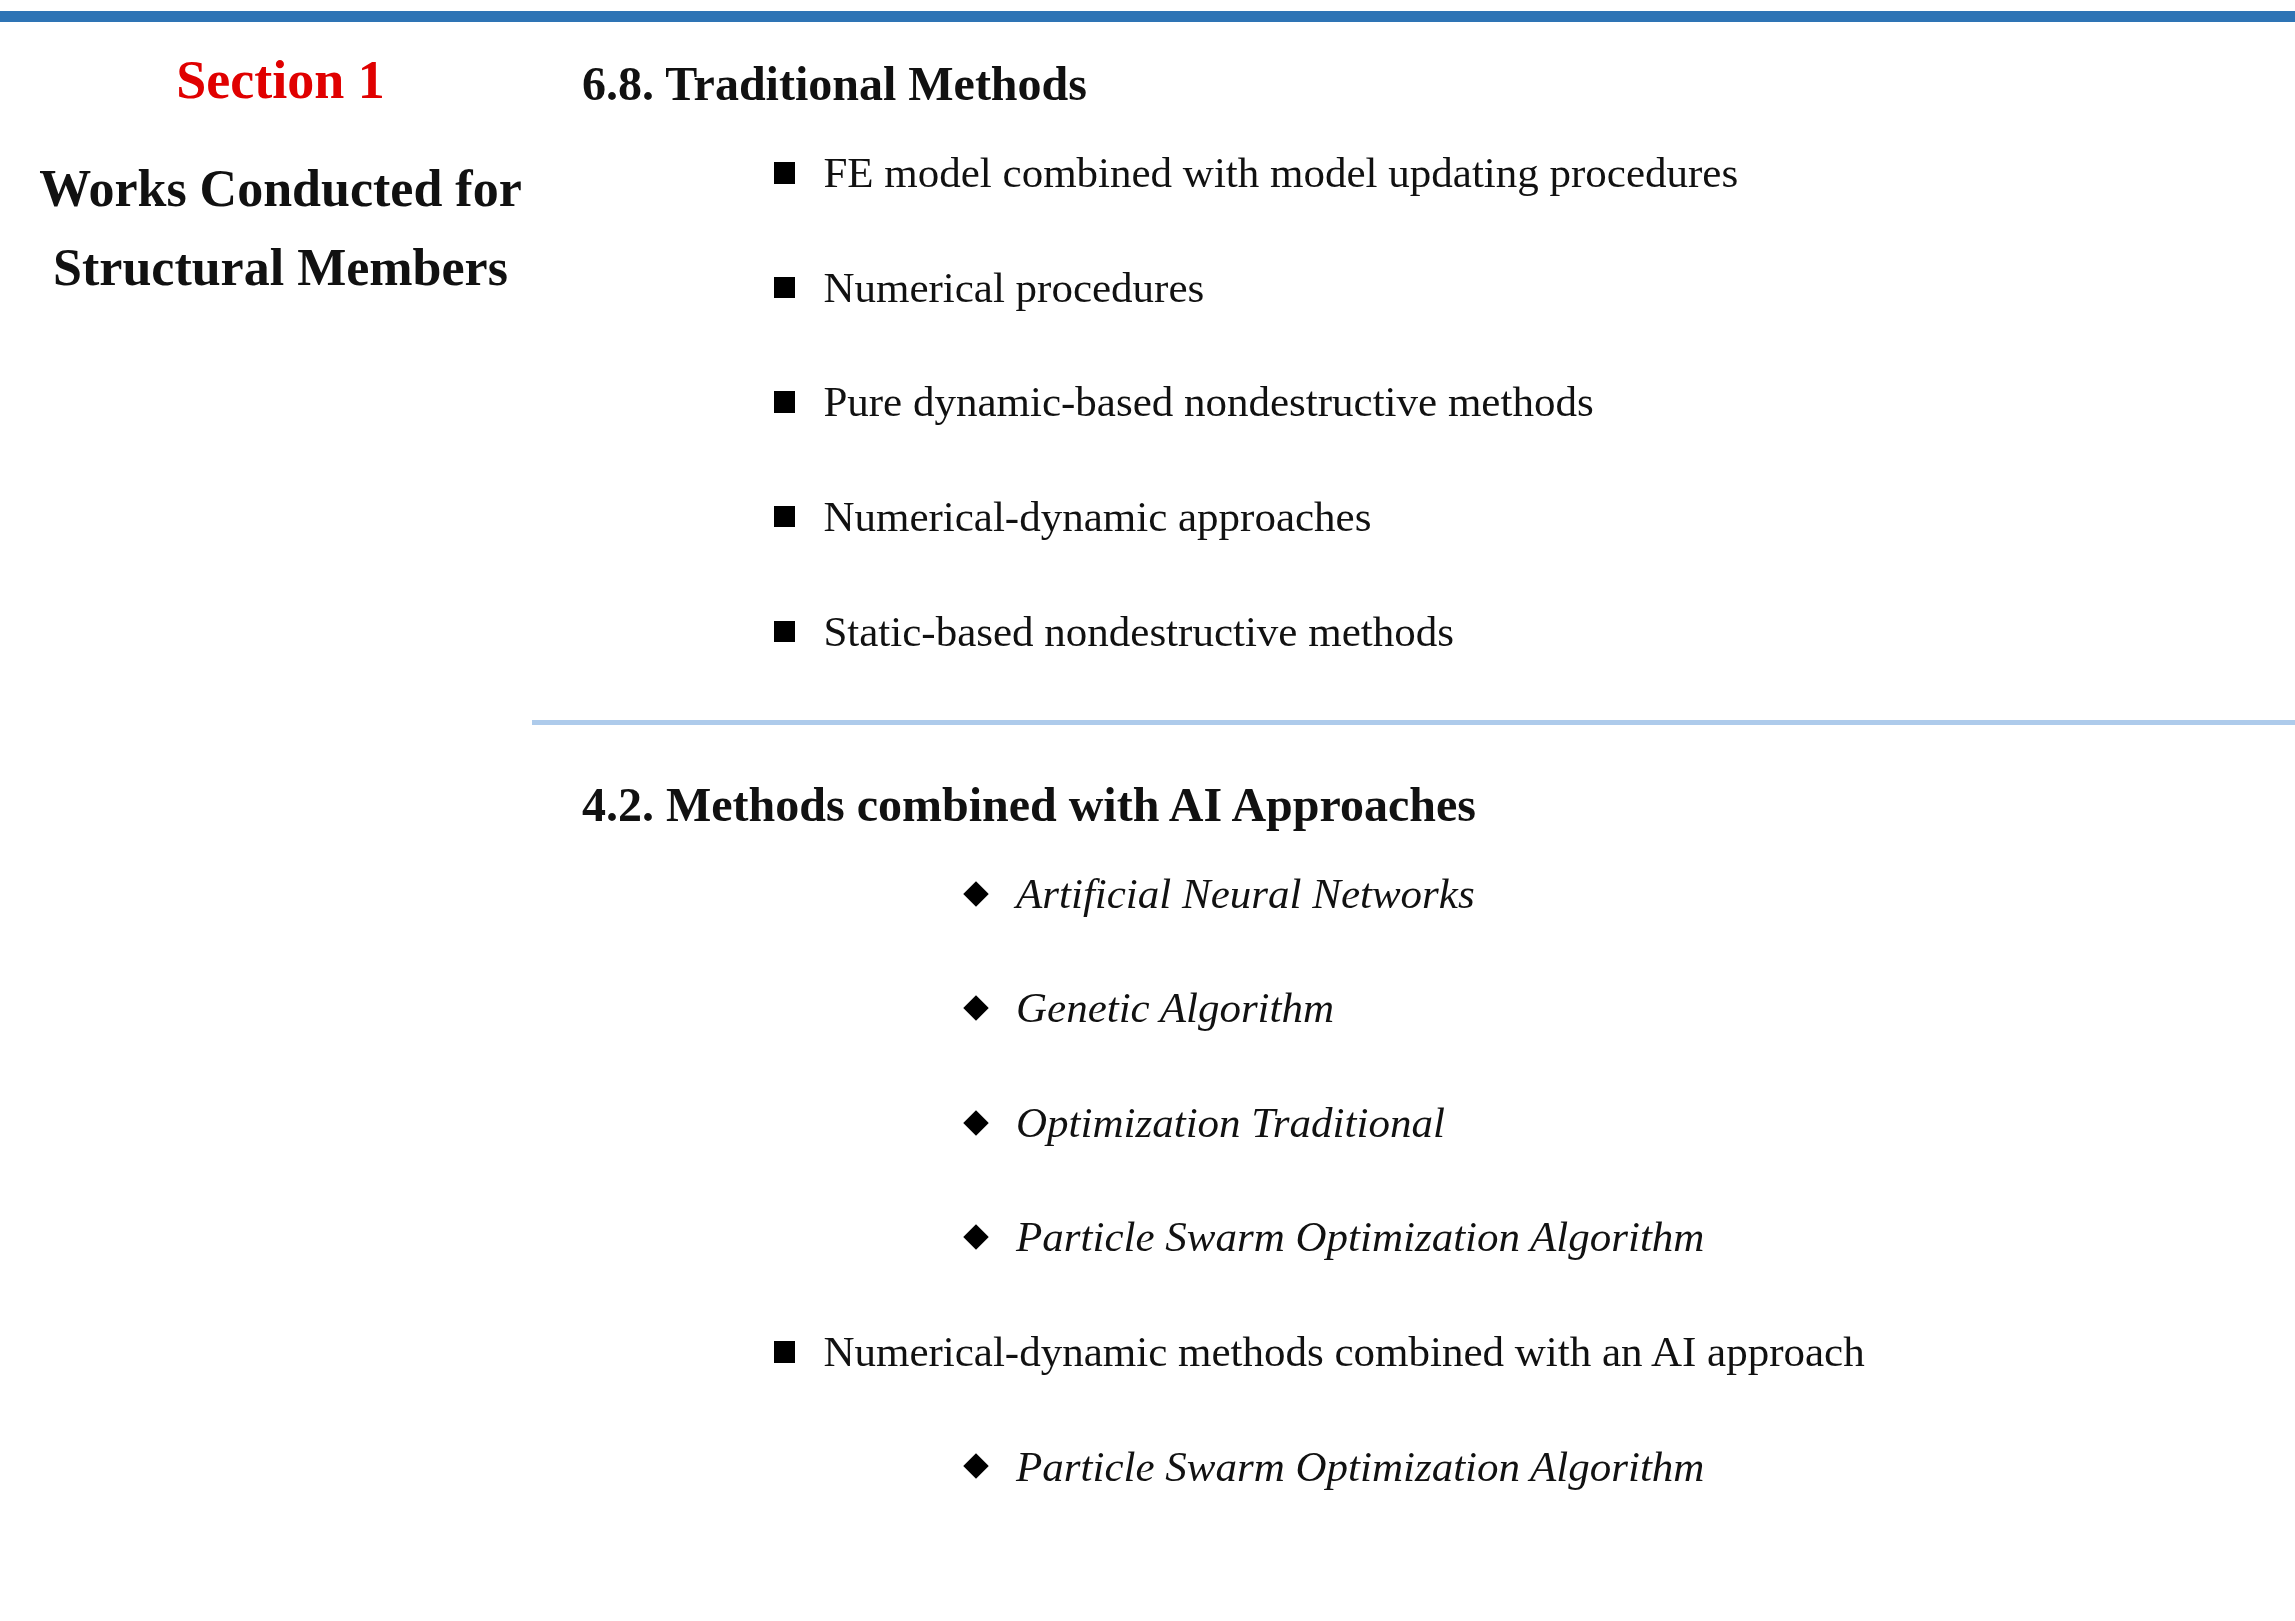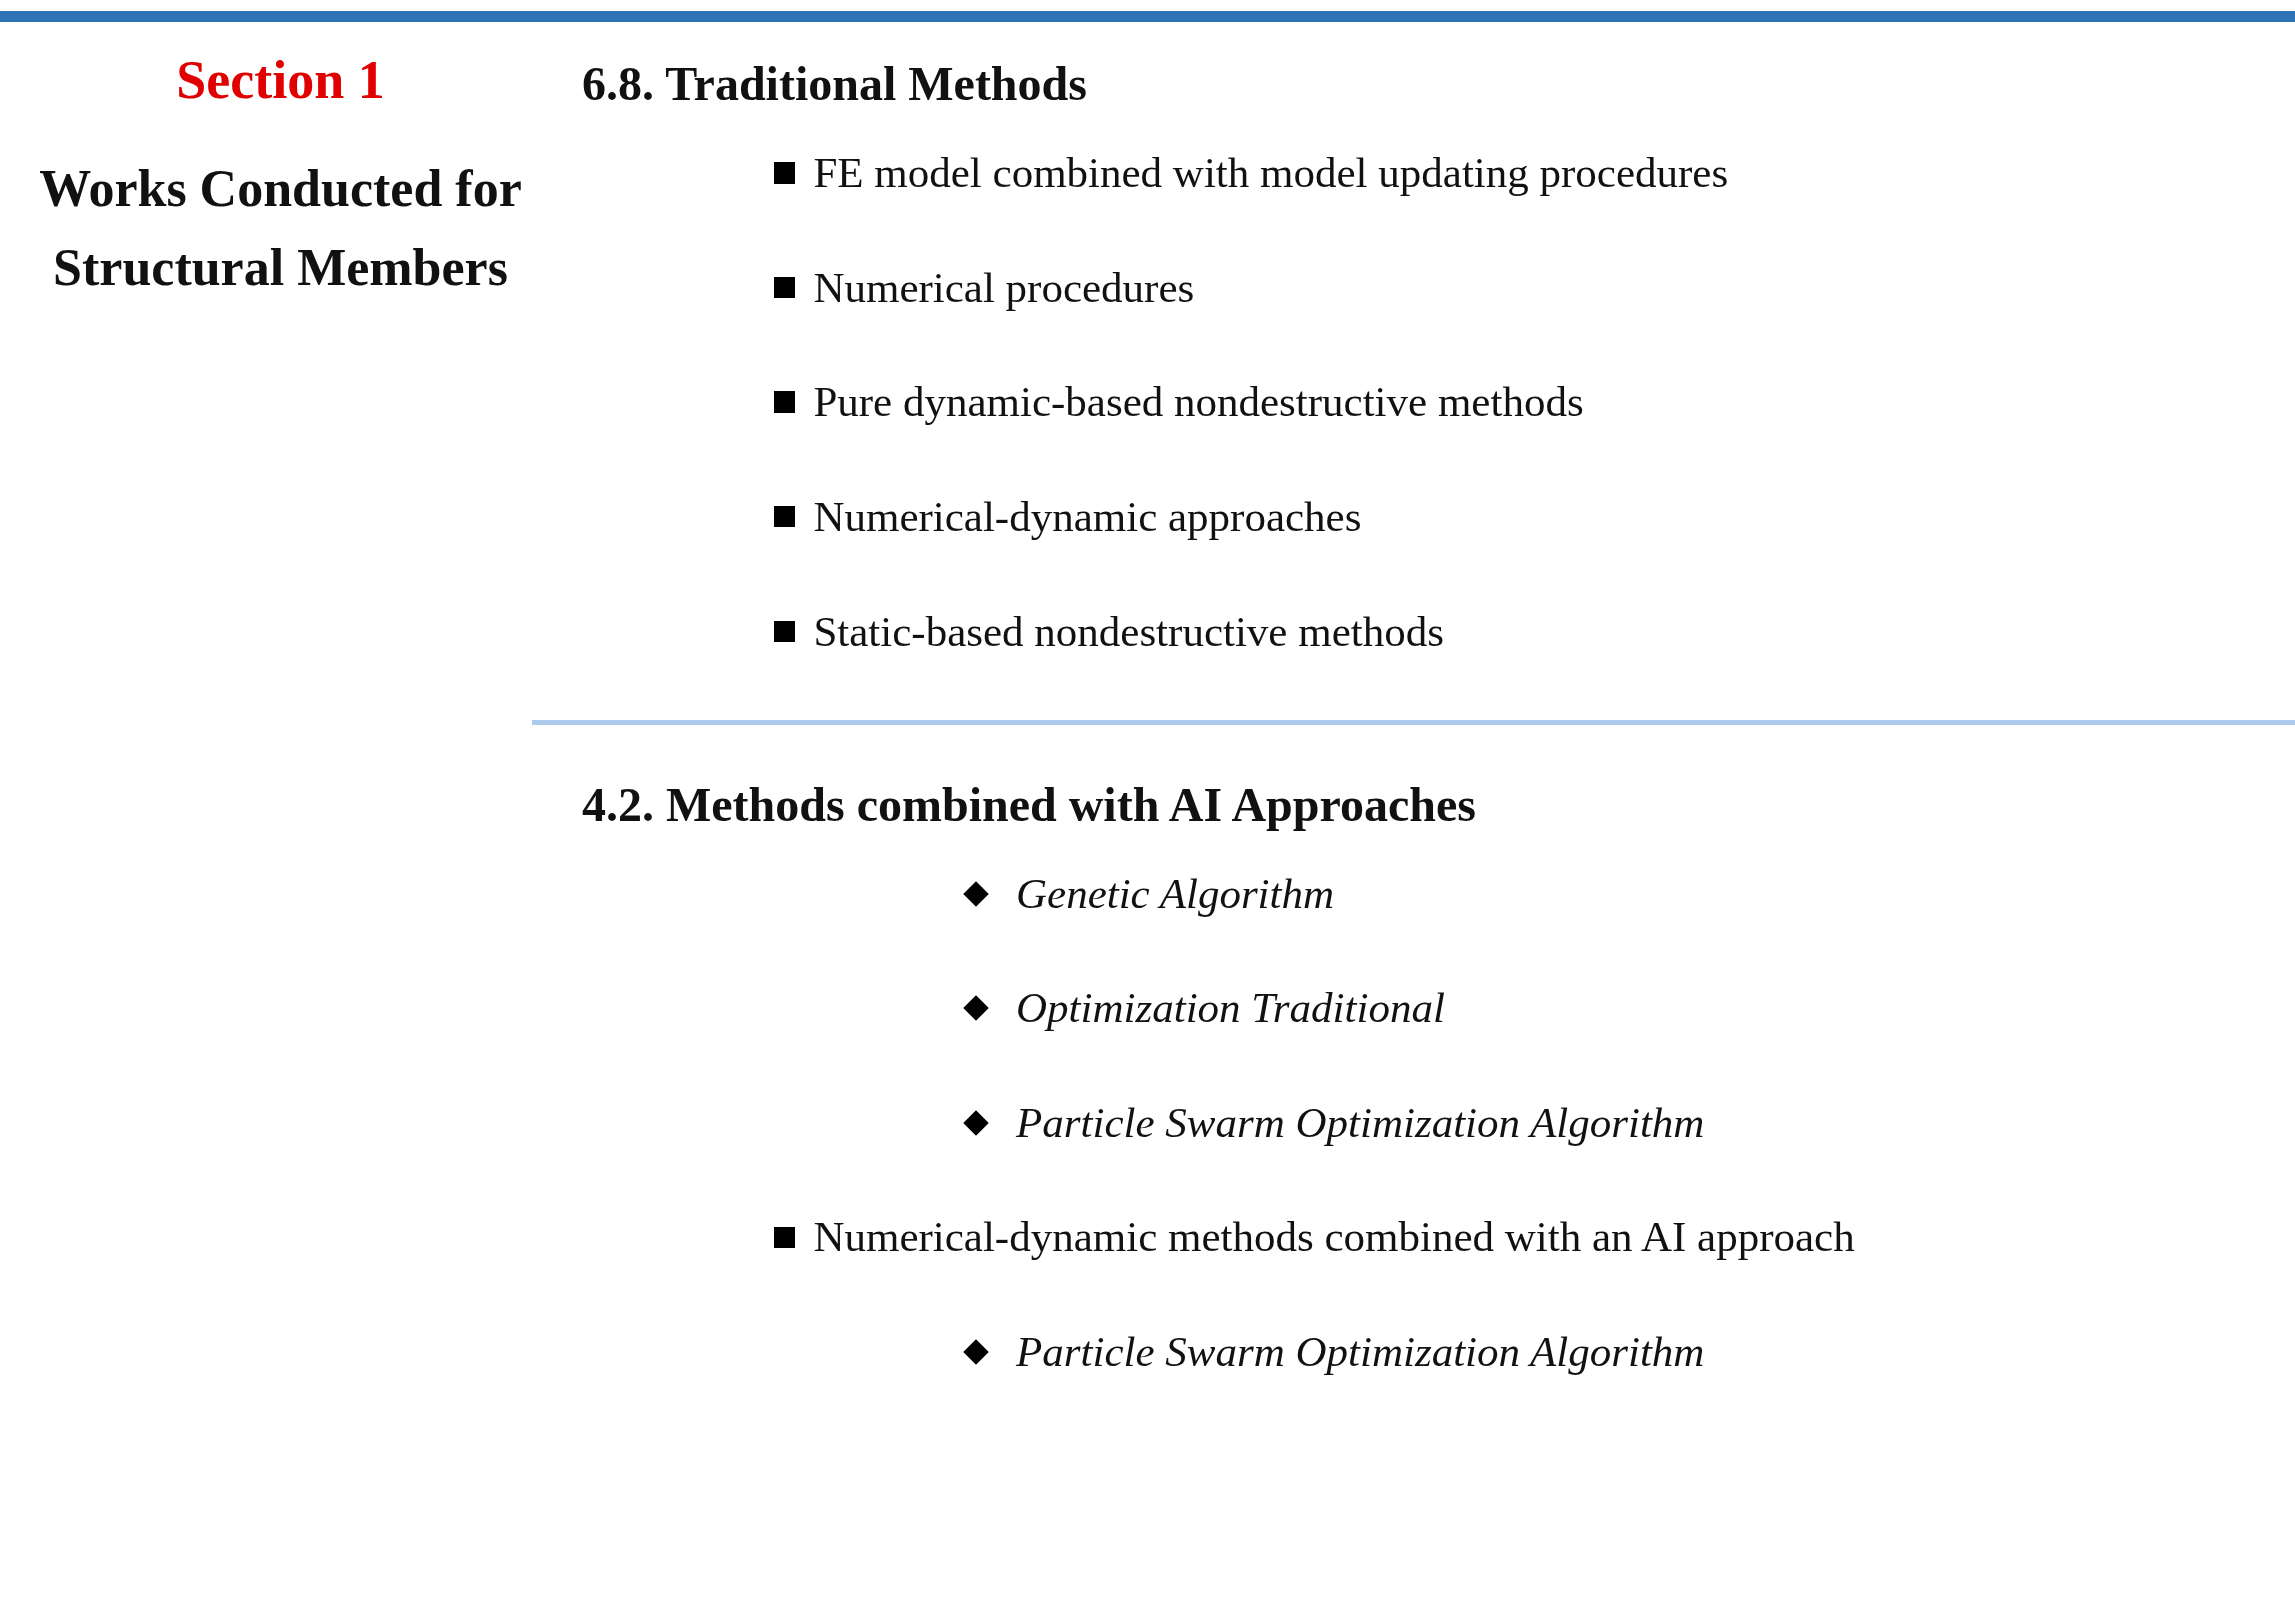--- a/index.html
+++ b/index.html
@@ -65,21 +65,21 @@
   }
   .outline-list {
     list-style: none;
     margin: 36px 0 0 0;
     padding: 0 0 0 192px;
   }
   .outline-list li { margin: 0; padding: 0; }
   .row {
     display: flex;
     align-items: center;
-    gap: 18px;
+    gap: 28px;
     font-size: 43px;
     line-height: 1.2;
     margin-bottom: 63px;
   }
   .sq {
     width: 21.4px;
     height: 21.4px;
     background: #000;
     flex-shrink: 0;
   }
@@ -169,20 +169,26 @@
 
       <div class="section-block second">
         <h2 class="section-heading">4.2. Methods combined with AI Approaches</h2>
         <ul class="outline-list">
 
           <li>
             <ul class="sub-list">
               <li>
                 <div class="sub-row">
                   <span class="diamond"></span>
+                  <span>Artificial Neural Networks</span>
+                </div>
+              </li>
+              <li>
+                <div class="sub-row">
+                  <span class="diamond"></span>
                   <span>Genetic Algorithm</span>
                 </div>
               </li>
               <li>
                 <div class="sub-row">
                   <span class="diamond"></span>
                   <span>Optimization Traditional</span>
                 </div>
               </li>
               <li>

